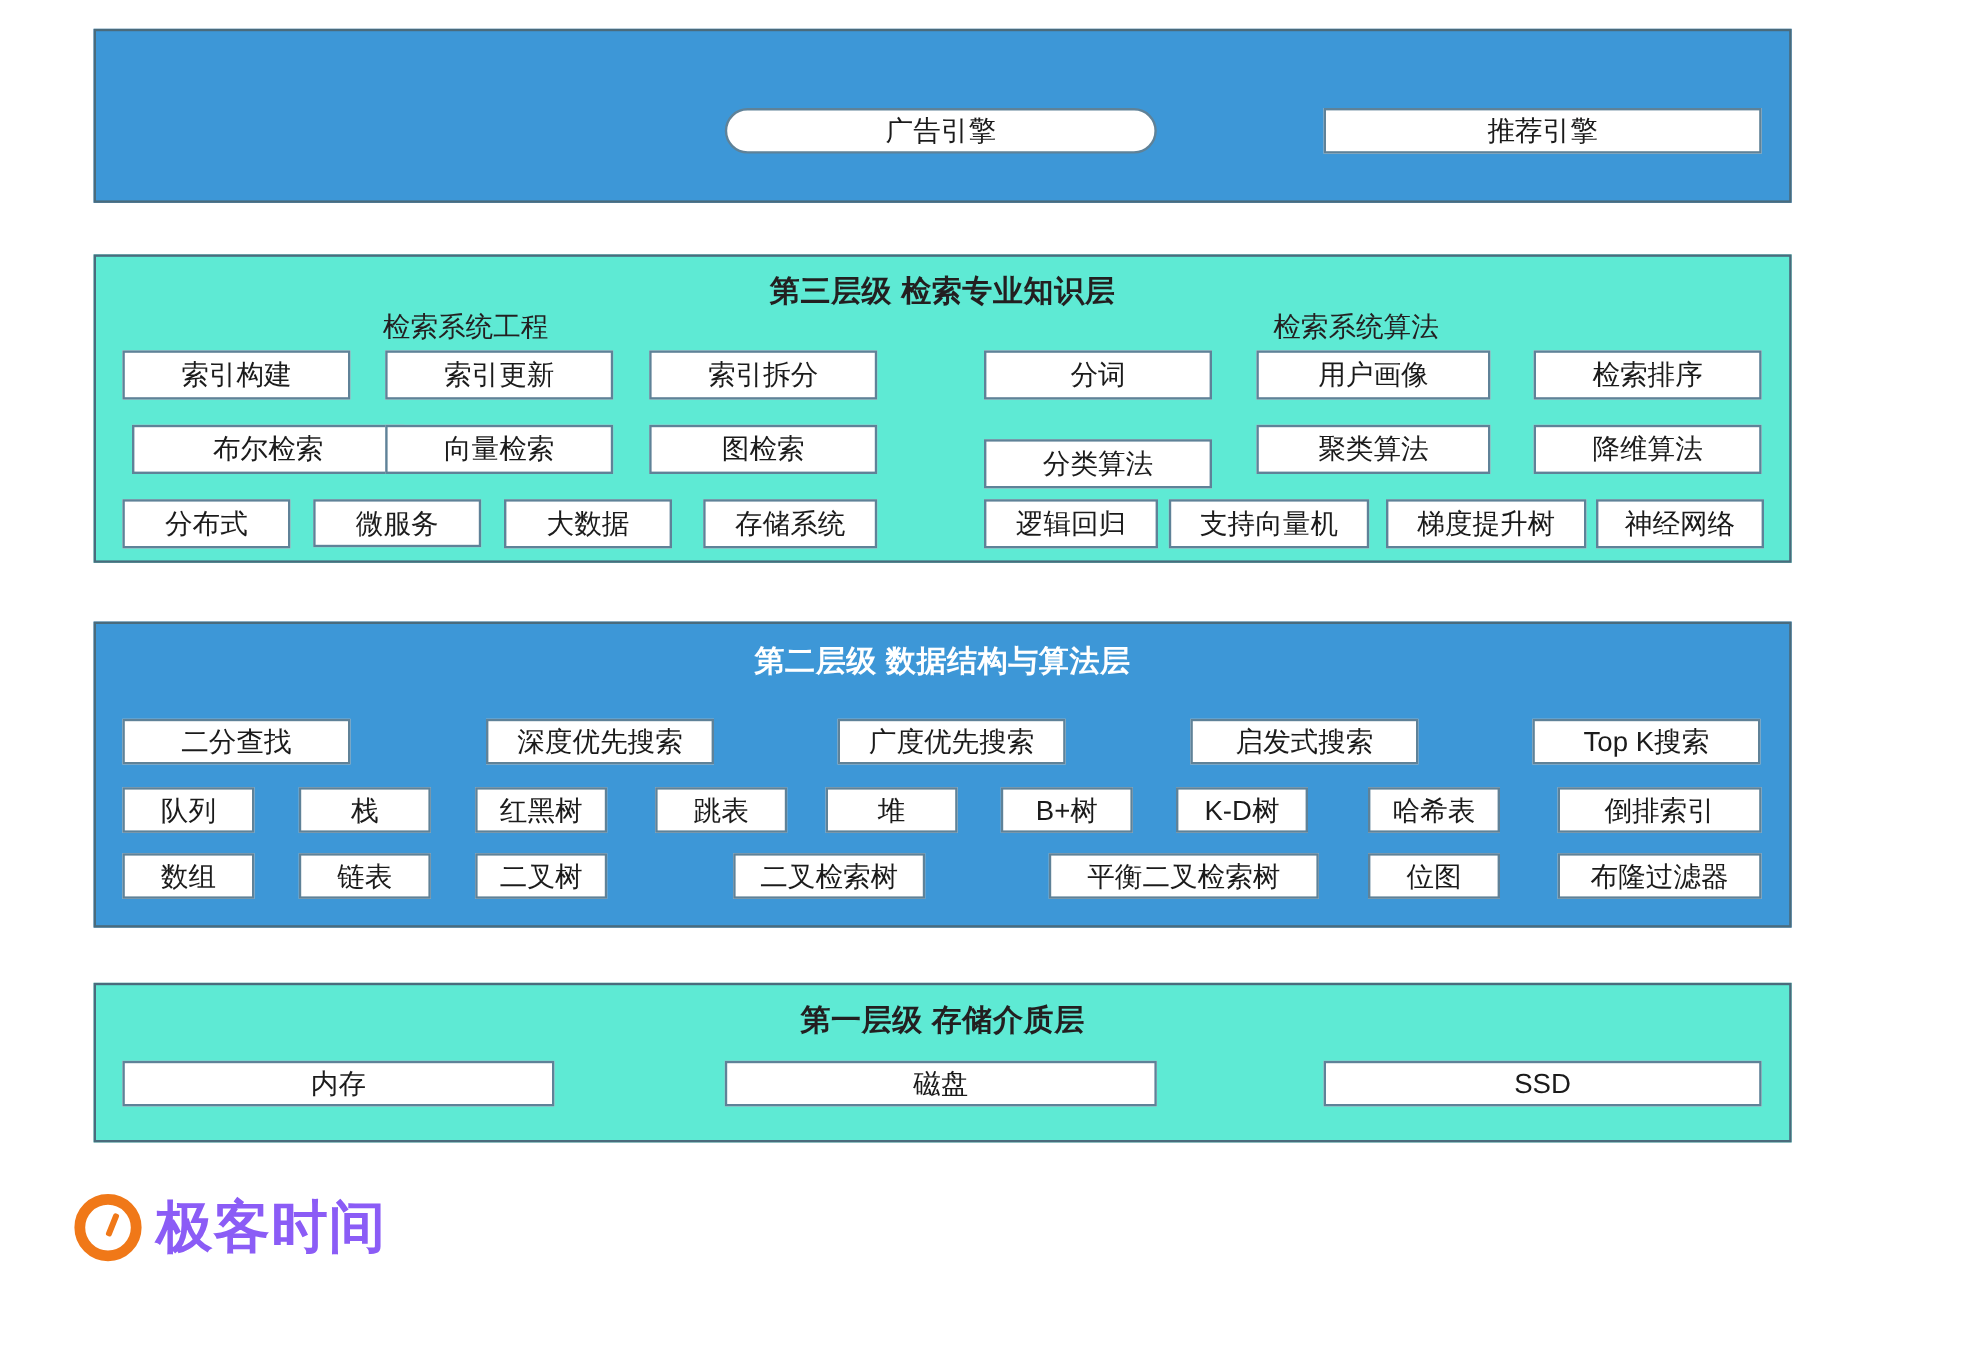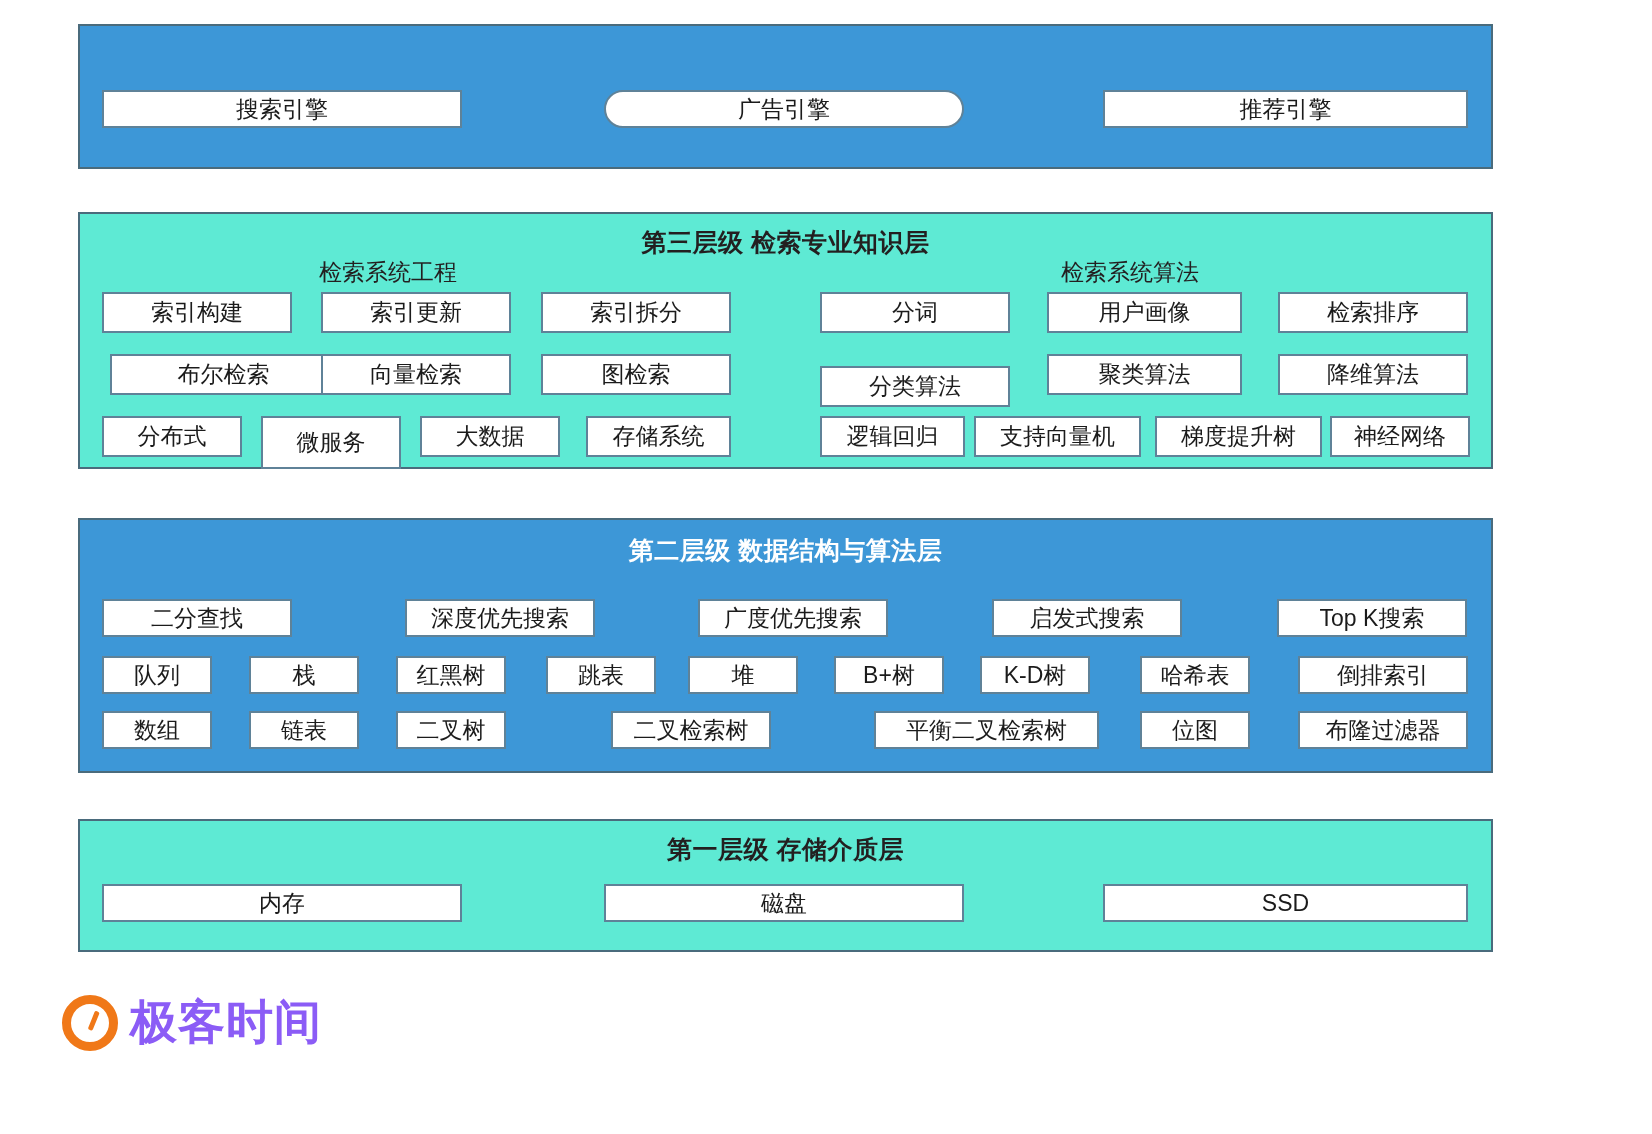--- a/index.html
+++ b/index.html
@@ -104,41 +104,40 @@
     letter-spacing: 1px;
     font-family: "DejaVu Sans", "Liberation Sans", sans-serif;
   }
 </style>
 </head>
 <body>
 
 <div class="canvas">
 
   <div class="layer blue" style="left:78px; top:24px; width:1415px; height:145px;">
-    <div class="chip" style="left:22px; top:64px; width:360px; height:38px;">搜索引擎</div>
     <div class="chip" style="left:524px; top:64px; width:360px; height:38px;border-radius:19px;">广告引擎</div>
     <div class="chip" style="left:1023px; top:64px; width:365px; height:38px;">推荐引擎</div>
   </div>
 
   <div class="layer amber" style="left:78px; top:212px; width:1415px; height:257px;">
     <div class="layer-title" style="top:12px;">第三层级 检索专业知识层</div>
 
     <div class="col-title" style="left:168px; top:43px; width:280px;">检索系统工程</div>
     <div class="col-title" style="left:910px; top:43px; width:280px;">检索系统算法</div>
 
     <div class="chip" style="left:22px; top:78px; width:190px; height:41px;">索引构建</div>
     <div class="chip" style="left:241px; top:78px; width:190px; height:41px;">索引更新</div>
     <div class="chip" style="left:461px; top:78px; width:190px; height:41px;">索引拆分</div>
 
     <div class="chip" style="left:30px; top:140px; width:227px; height:41px;">布尔检索</div>
     <div class="chip" style="left:241px; top:140px; width:190px; height:41px;">向量检索</div>
     <div class="chip" style="left:461px; top:140px; width:190px; height:41px;">图检索</div>
 
     <div class="chip" style="left:22px; top:202px; width:140px; height:41px;">分布式</div>
-    <div class="chip" style="left:181px; top:202px; width:140px; height:53px;">微服务</div>
+    <div class="chip" style="left:181px; top:202px; width:140px; height:40px;">微服务</div>
     <div class="chip" style="left:340px; top:202px; width:140px; height:41px;">大数据</div>
     <div class="chip" style="left:506px; top:202px; width:145px; height:41px;">存储系统</div>
 
     <div class="chip" style="left:740px; top:78px; width:190px; height:41px;">分词</div>
     <div class="chip" style="left:967px; top:78px; width:195px; height:41px;text-align:right;">用户画像</div>
     <div class="chip" style="left:1198px; top:78px; width:190px; height:41px;">检索排序</div>
 
     <div class="chip" style="left:740px; top:140px; width:190px; height:41px;margin-top:12px;">分类算法</div>
     <div class="chip" style="left:967px; top:140px; width:195px; height:41px;">聚类算法</div>
     <div class="chip" style="left:1198px; top:140px; width:190px; height:41px;">降维算法</div>

